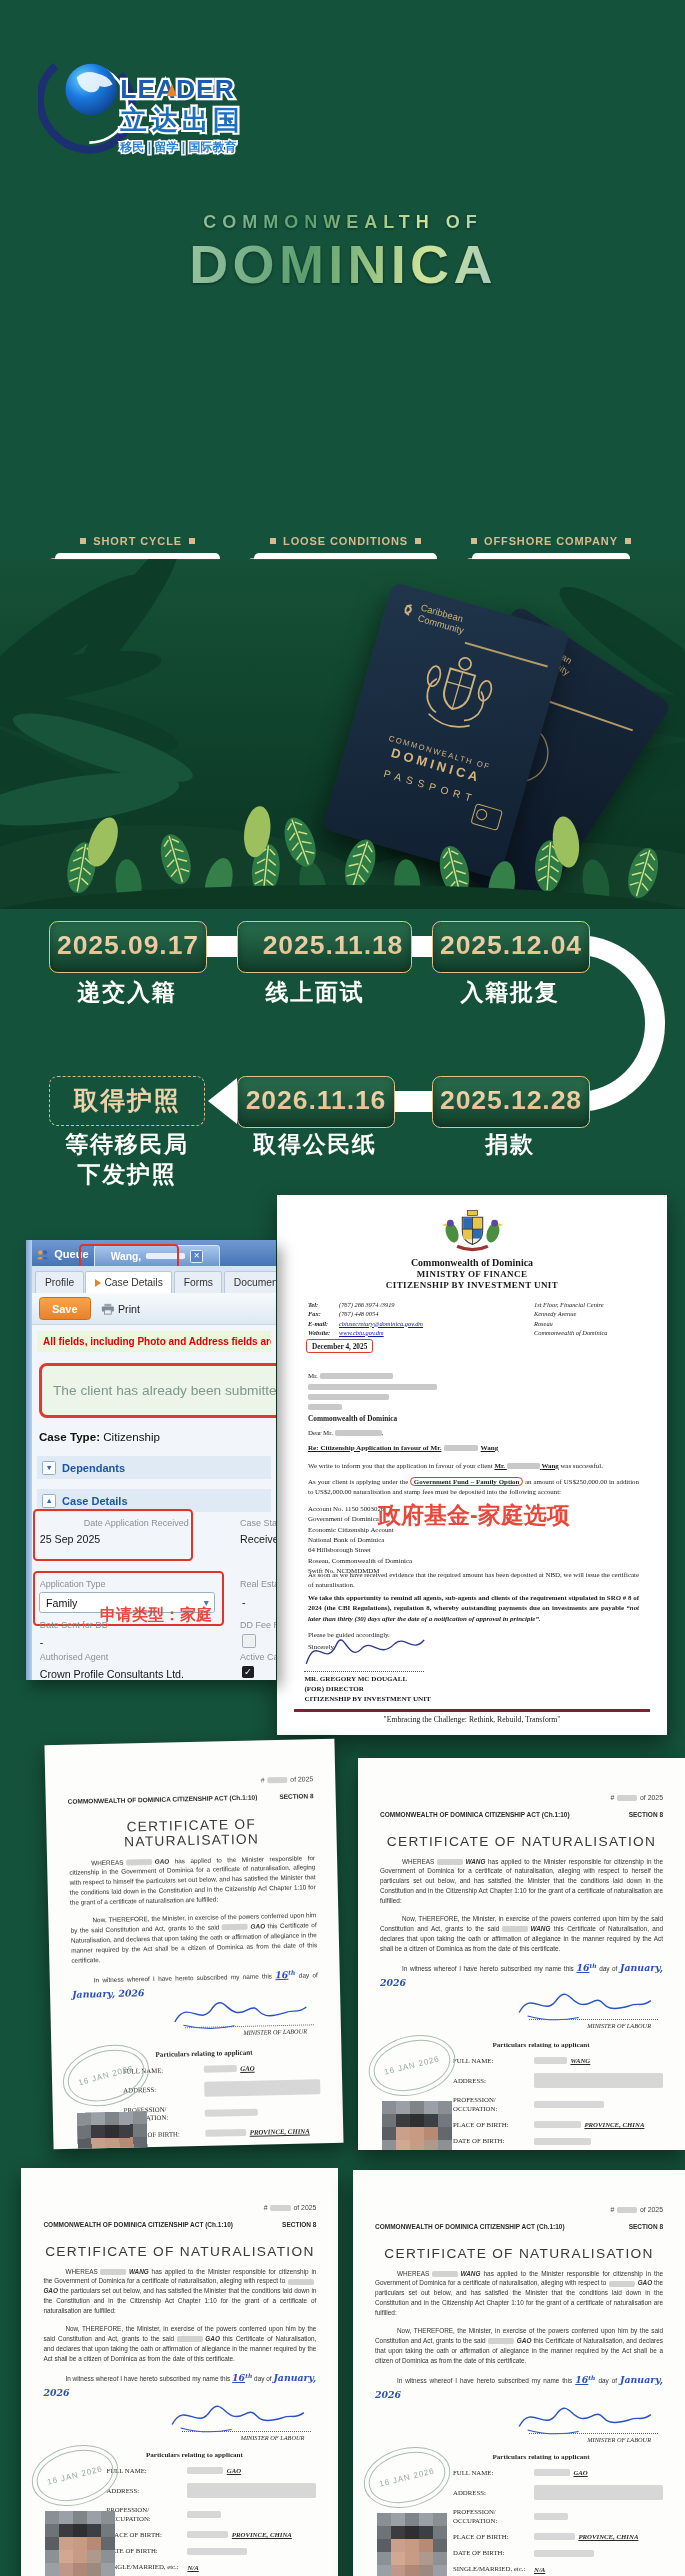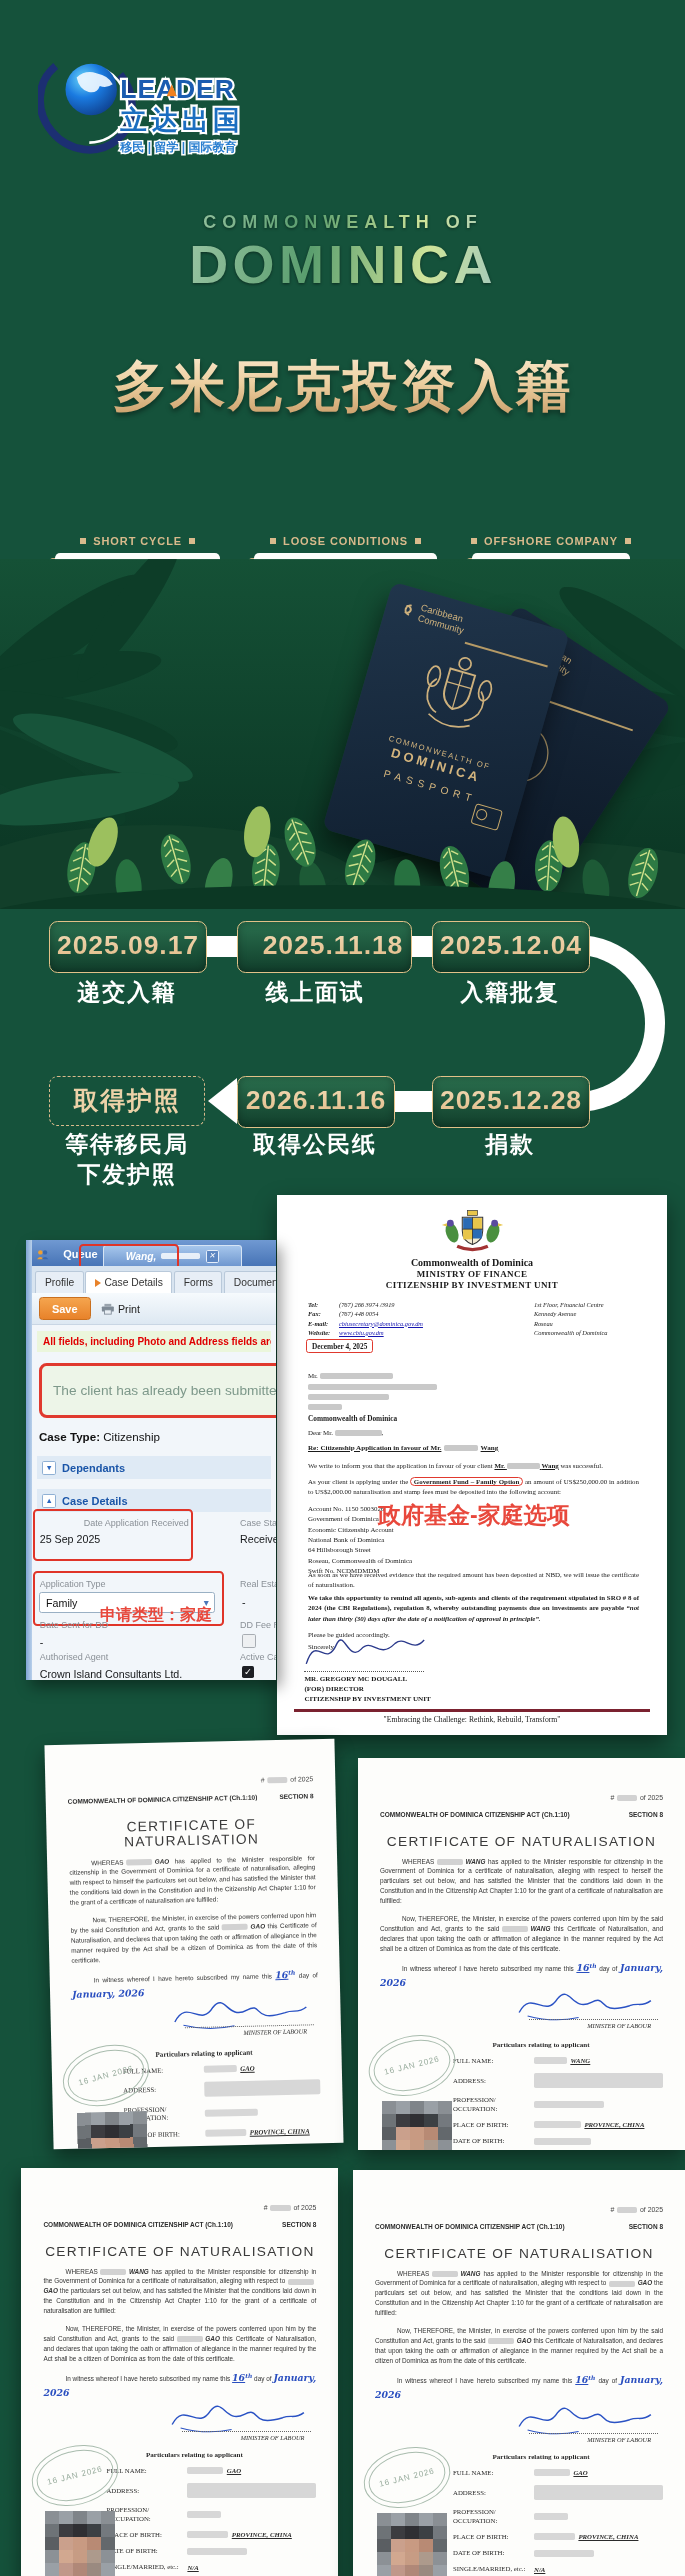--- a/index.html
+++ b/index.html
@@ -58,23 +58,23 @@
   .arc{width:96px;height:177px;border:20.6px solid #fff;border-left:none;border-radius:0 88px 88px 0;box-sizing:border-box;}
   .tri{width:0;height:0;border-top:23px solid transparent;border-bottom:23px solid transparent;border-right:29px solid #fff;}
   .tlab{width:156px;text-align:center;color:#fff;font-weight:700;font-size:23px;letter-spacing:1.7px;}
 
   
   .crm{left:26px;top:1240px;width:250px;height:440px;background:#f2f6fa;overflow:hidden;
       box-shadow:5.1px 6.9px 13.7px rgba(0,0,0,.4);font-family:"Liberation Sans",sans-serif;}
   .crm-strip{position:absolute;left:0;top:0;bottom:0;width:6px;background:linear-gradient(90deg,#7fa4d4,#b9d0ea);}
   .crm-title{position:absolute;left:6px;right:0;top:0;height:26px;background:linear-gradient(180deg,#7099d2,#4774b6);
       display:flex;align-items:flex-end;color:#fff;}
-  .crm-queue{display:flex;align-items:center;gap:14px;font-size:11px;font-weight:700;padding:0 5.1px 6px 4.3px;}
+  .crm-queue{display:flex;align-items:center;gap:5px;font-size:11px;font-weight:700;padding:0 5.1px 6px 4.3px;}
   .tab-client{background:linear-gradient(180deg,#a6c6ec,#6f97cf);border:0.9px solid #d6e4f4;border-bottom:none;
-      border-radius:3.4px 3.4px 0 0;height:20px;display:flex;align-items:center;gap:5.1px;padding:0 22px;font-style:italic;}
+      border-radius:3.4px 3.4px 0 0;height:20px;display:flex;align-items:center;gap:5.1px;padding:0 16px;}
   .xbox{width:11px;height:11px;background:#5c86c2;border:0.9px solid #e5eefa;border-radius:1.7px;color:#fff;
       font-size:7.7px;line-height:10.3px;text-align:center;}
   .redrect{position:absolute;border:2.6px solid #e03428;border-radius:4.3px;}
   .crm-tabs{position:absolute;left:6px;right:0;top:26px;height:27.4px;background:#d8e4f0;display:flex;
       align-items:flex-end;padding-left:3.4px;font-size:10.3px;color:#333;white-space:nowrap;}
   .ctab{padding:5.1px 8.6px;border:0.9px solid #b9c9da;border-bottom:none;border-radius:2.6px 2.6px 0 0;background:#e7eef6;margin-right:1.7px;}
   .ctab.active{background:#fff;font-weight:400;display:flex;align-items:center;gap:3.4px;}
   .tri-or{width:0;height:0;border-top:4.3px solid transparent;border-bottom:4.3px solid transparent;border-left:6px solid #e8822a;}
   .crm-toolbar{position:absolute;left:6px;right:0;top:53px;height:31px;background:linear-gradient(#f6fafd,#dde8f2);
       display:flex;align-items:center;gap:10.3px;padding-left:6.9px;border-bottom:0.9px solid #c9d6e4;}
@@ -171,21 +171,20 @@
     <path d="M45,32 q10,-9 23,-5 q15,3 19,13 q-7,5 -15,2 q-3,9 -13,7 q-11,-3 -14,-17 z" fill="#eef6ff" opacity="0.92"></path>
     <text x="96" y="56" font-size="31" font-weight="bold" fill="#1b5cb0" stroke="#ffffff" stroke-width="5" style="paint-order:stroke" letter-spacing="1">LEADER</text>
     <polygon points="150,54 156,40 162,54" fill="#f08020"></polygon>
     <text x="96" y="92" font-size="31" font-weight="bold" fill="#1b6ec0" stroke="#ffffff" stroke-width="5" style="paint-order:stroke" letter-spacing="5">立达出国</text>
     <text x="96" y="118" font-size="14" font-weight="bold" fill="#2a7fd0" stroke="#ffffff" stroke-width="3.5" style="paint-order:stroke">移民 | 留学 | 国际教育</text>
   </svg>
 
   <div class="abs ht ht1">COMMONWEALTH OF</div>
   <div class="abs ht ht2">DOMINICA</div>
 
-  <div class="abs gold-title">多米尼克投资入籍</div>
 
   <div class="features">
     <div class="feat">
       <div class="feat-en">
         <span class="sq"></span>
         <span>SHORT CYCLE</span>
         <span class="sq"></span>
       </div>
       <div class="feat-boxwrap">
         <div class="feat-box">全流程仅需6-8个月</div>
@@ -528,21 +527,21 @@
     <div class="fval" style="left:216px;top:356px;">-</div>
 
     <div class="cn-note" style="left:74px;top:365px;font-size:16px;">申请类型：家庭</div>
 
     <div class="flab" style="left:13.7px;top:380px;">Date Sent for DD</div>
     <div class="fval" style="left:13.7px;top:396px;">-</div>
     <div class="flab" style="left:214px;top:380px;">DD Fee R</div>
     <div class="cb empty" style="left:216px;top:394px;"></div>
 
     <div class="flab" style="left:13.7px;top:412px;">Authorised Agent</div>
-    <div class="fval" style="left:13.7px;top:428px;">Crown Island Consultants Ltd.</div>
+    <div class="fval" style="left:13.7px;top:428px;">Crown Profile Consultants Ltd.</div>
     <div class="flab" style="left:214px;top:412px;">Active Ca</div>
     <div class="cb checked" style="left:216px;top:426px;">✓</div>
   </div>
 
   <svg width="0" height="0" style="position:absolute">
     <defs>
       <g id="pxphoto" shape-rendering="crispEdges">
         <rect x="0" y="0" width="1" height="1" fill="#8a8f94"></rect>
           <rect x="1" y="0" width="1" height="1" fill="#9aa0a6"></rect>
           <rect x="2" y="0" width="1" height="1" fill="#7f8489"></rect>

